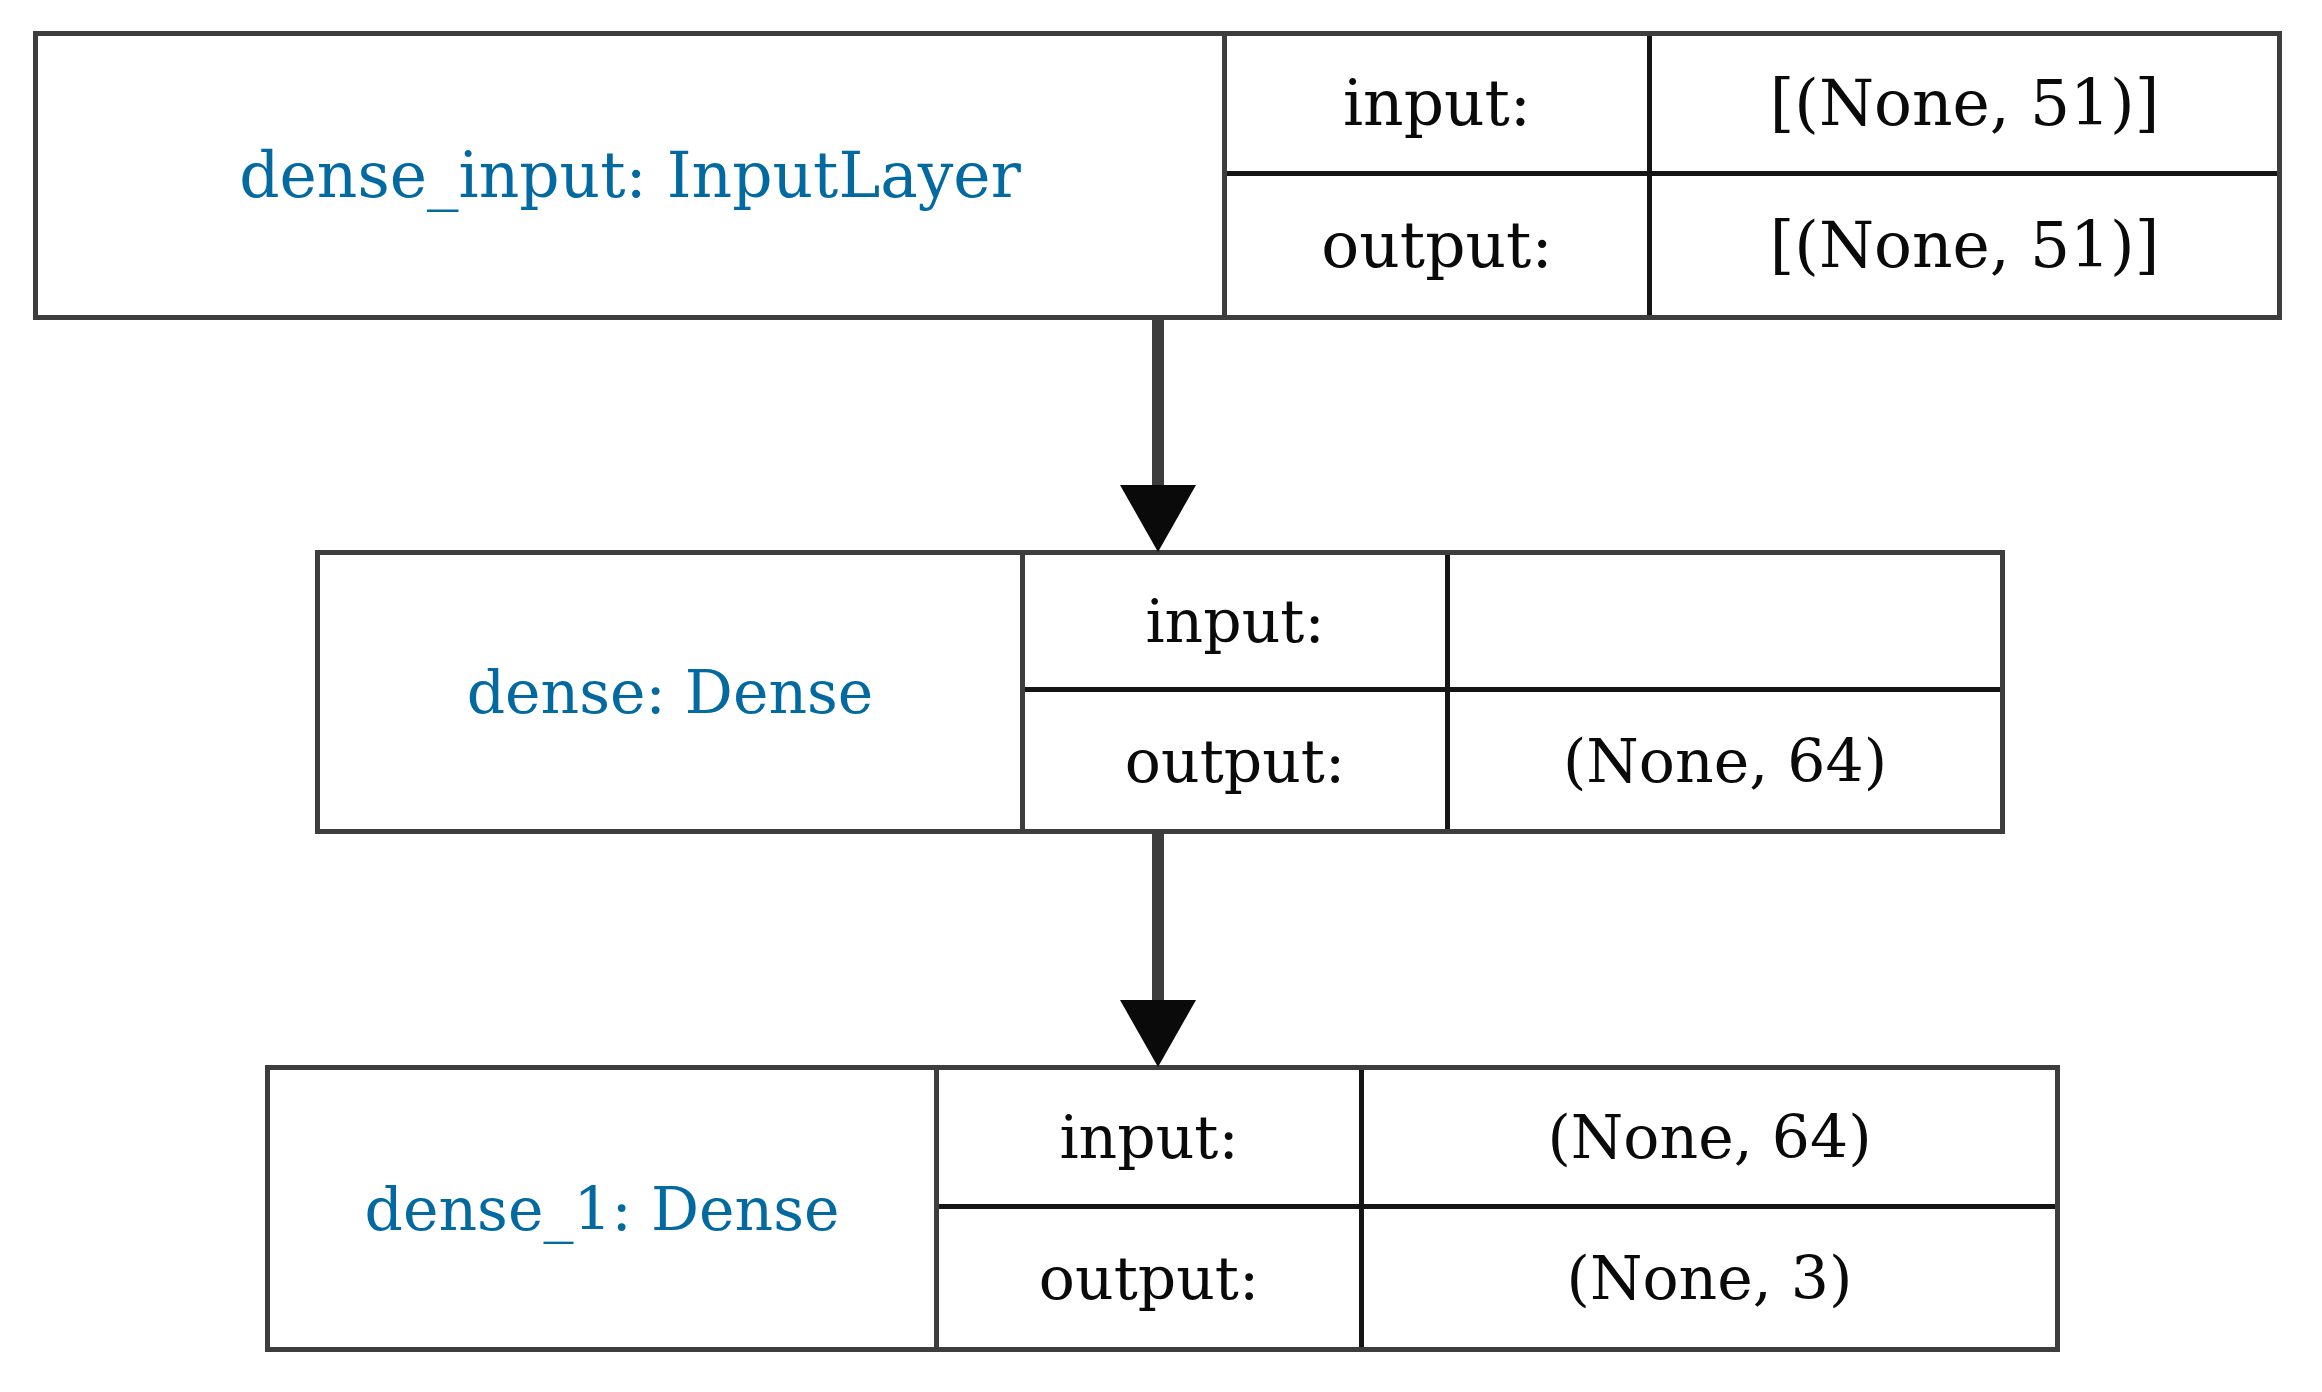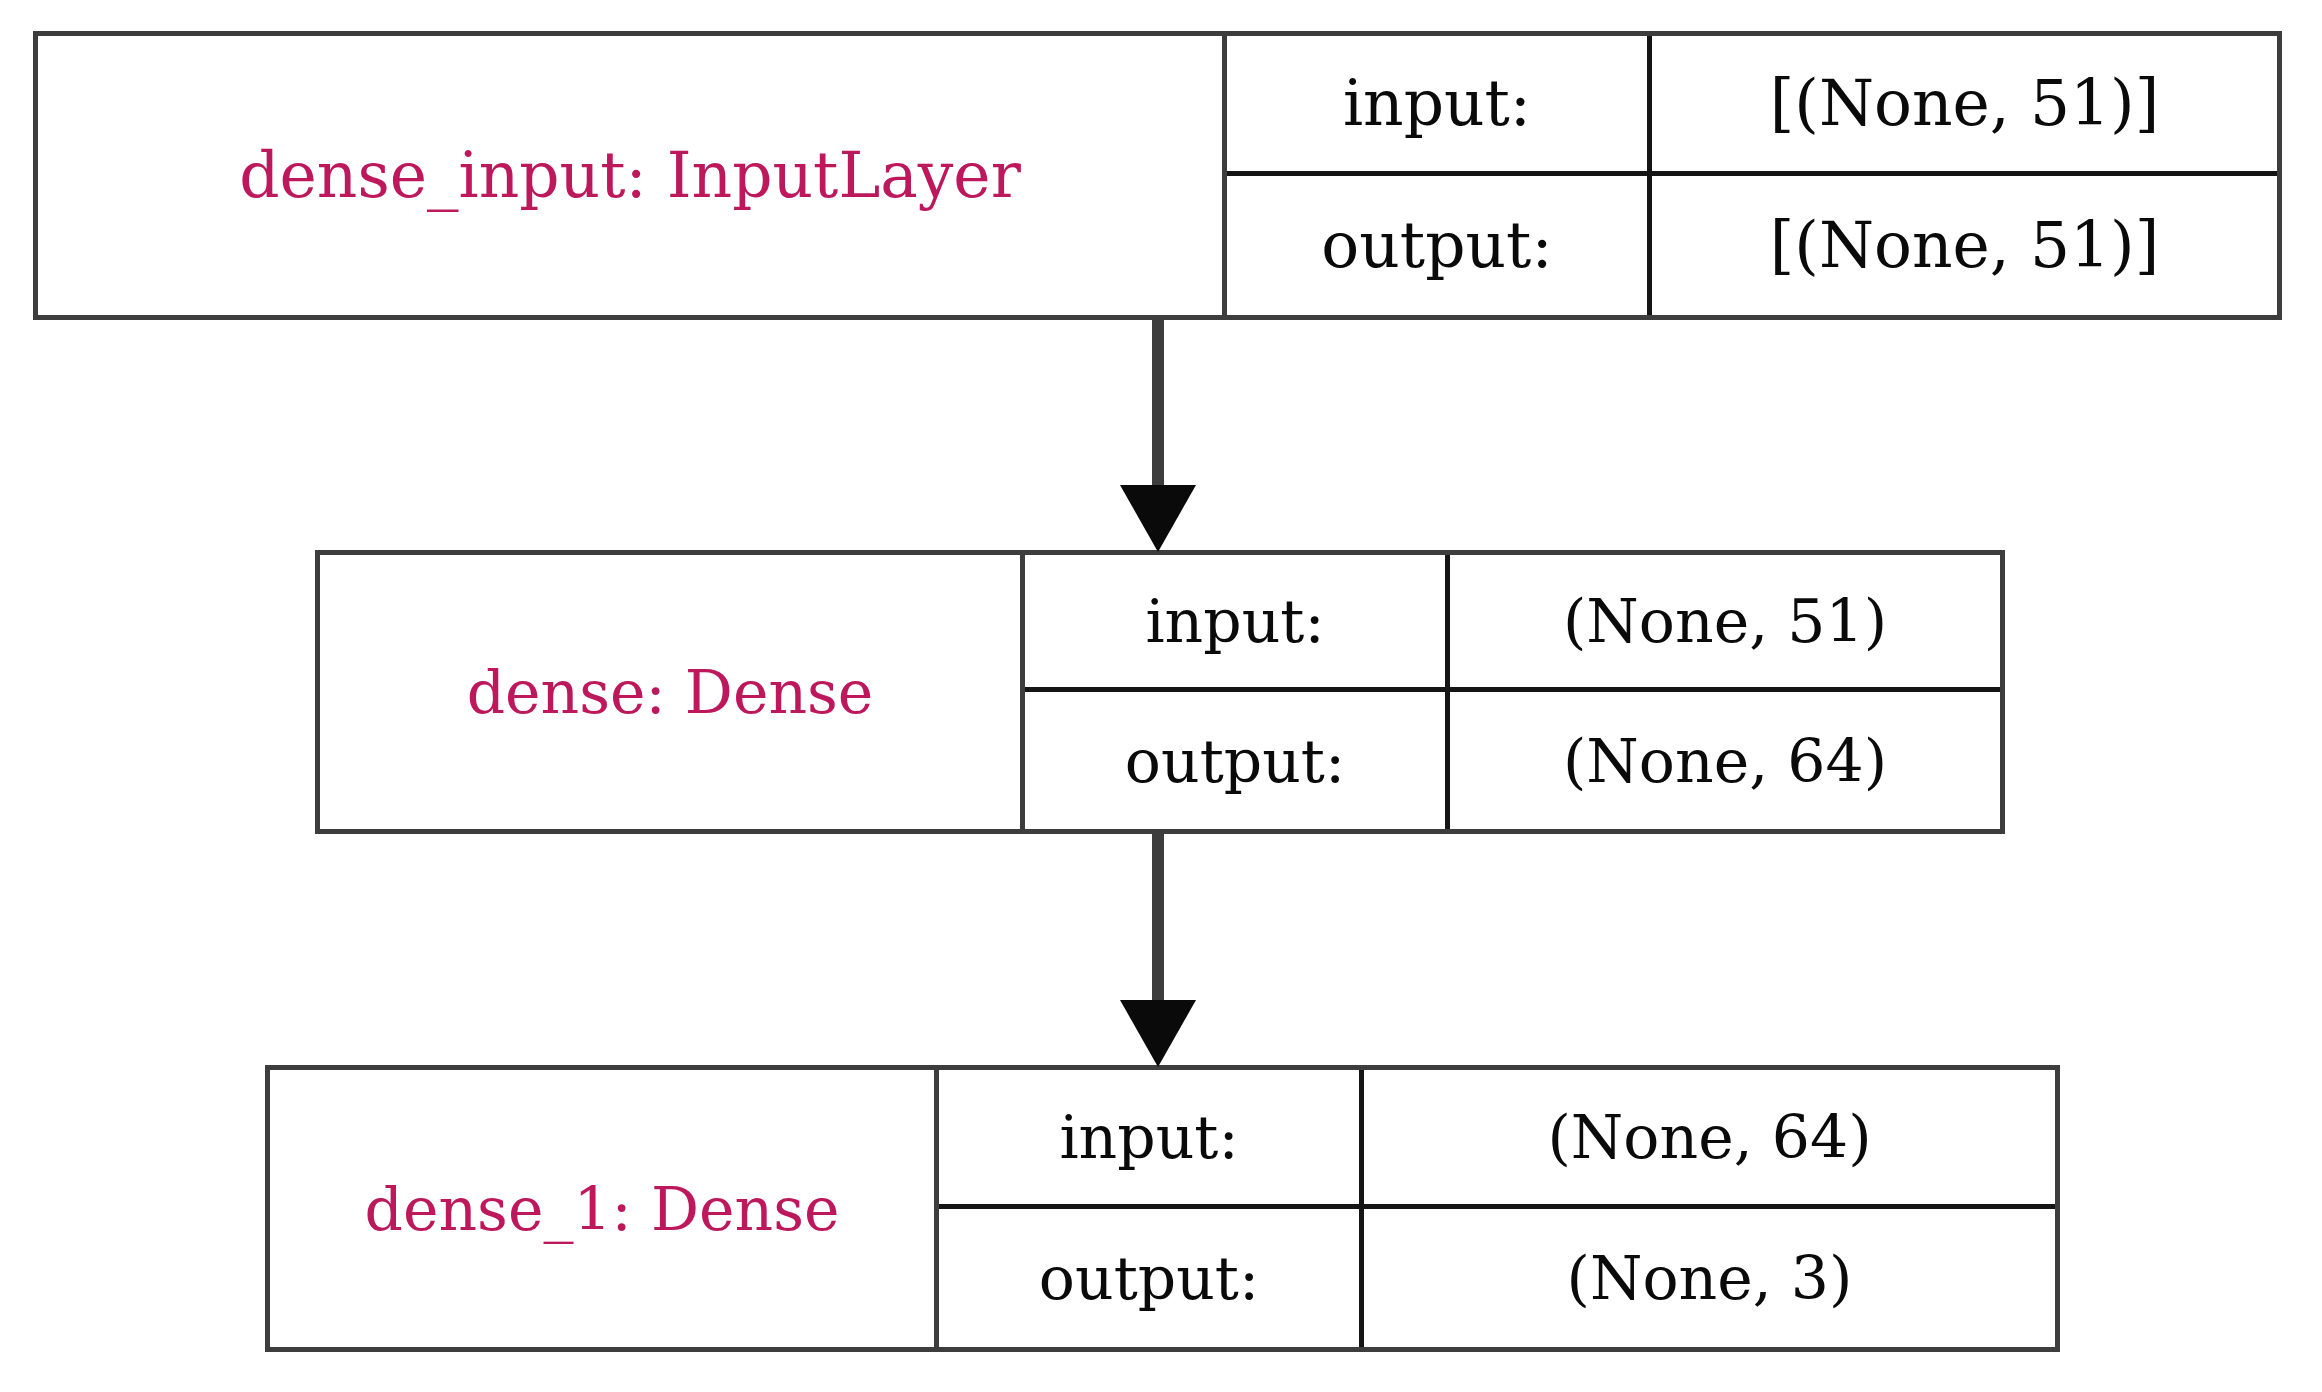--- a/index.html
+++ b/index.html
@@ -27,21 +27,21 @@
     border: 5px solid #3d3d3d;
     align-items: stretch;
   }
 
   .node-name {
     display: flex;
     align-items: center;
     justify-content: center;
     box-sizing: border-box;
     white-space: nowrap;
-    color: #be185d;
+    color: #0369a1;
     padding: 0 26px;
   }
 
   .node-table {
     display: flex;
     flex-direction: column;
     box-sizing: border-box;
     border-left: 5px solid #3d3d3d;
     flex: 1 1 auto;
   }
@@ -128,21 +128,20 @@
         <div class="cell-value">[(None, 51)]</div>
       </div>
     </div>
   </div>
 
   <div class="node" id="node-1">
     <div class="node-name">dense: Dense</div>
     <div class="node-table">
       <div class="node-row row-top">
         <div class="cell-label">input:</div>
-        <div class="cell-value">(None, 51)</div>
       </div>
       <div class="node-row row-bottom">
         <div class="cell-label">output:</div>
         <div class="cell-value">(None, 64)</div>
       </div>
     </div>
   </div>
 
   <div class="node" id="node-2">
     <div class="node-name">dense_1: Dense</div>

